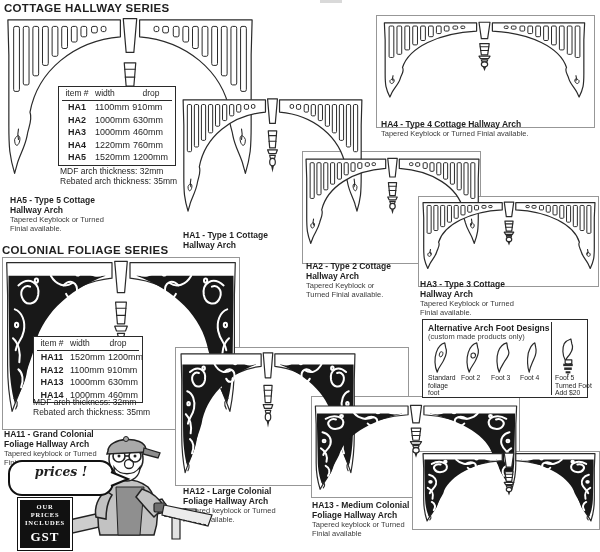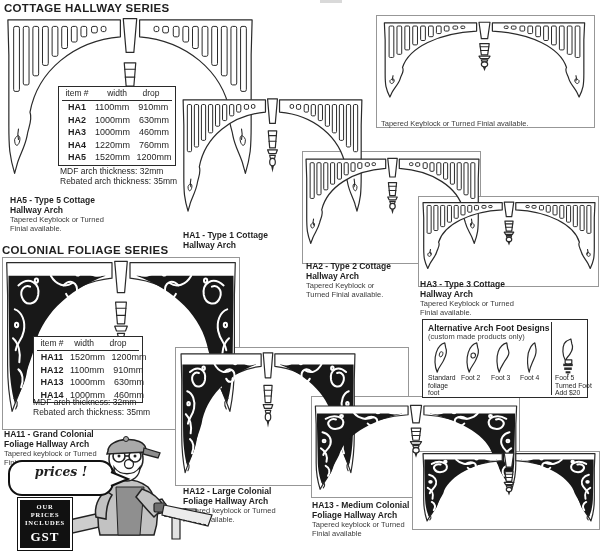--- a/index.html
+++ b/index.html
@@ -11,24 +11,24 @@
   .arch{position:absolute;z-index:2;overflow:visible}
   .ln{fill:#fff;stroke:#2a2a2a;stroke-width:1.2;vector-effect:non-scaling-stroke;stroke-linejoin:round}
   .cut{fill:#fff;stroke:#2a2a2a;stroke-width:1;vector-effect:non-scaling-stroke}
   .blk{fill:#181818;stroke:none}
   .dk{fill:#2a2a2a;stroke:none}
   .wsw{fill:none;stroke:#fff;stroke-width:2;vector-effect:non-scaling-stroke;stroke-linecap:round}
   .ksw{fill:none;stroke:#2a2a2a;stroke-width:1.1;vector-effect:non-scaling-stroke;stroke-linecap:round}
   .spec-table{position:absolute;z-index:3;background:#fff;border:1.5px solid #2a2a2a;padding:0 3px 1px 3px}
   .tr{display:grid;grid-template-columns:30px 1fr 42px;column-gap:3px;font-size:9px;line-height:12.5px}
   .tr .c0{text-align:center;font-weight:bold}
-  .tr .c1,.tr .c2{text-align:center}
+  .tr .c1,.tr .c2{text-align:left}
   .tr.th{border-bottom:1.2px solid #2a2a2a;line-height:13px;font-size:8.5px}
   .tr.th .c0{font-weight:normal}
-  .tr.th .c1{text-align:right}
+  .tr.th .c1{text-align:left}
   .tr.th .c2{text-align:center}
   .note{position:absolute;z-index:3;font-size:8.5px;line-height:10px;white-space:nowrap}
   .lbl{position:absolute;z-index:3;white-space:nowrap}
   .lb{font-size:8.5px;font-weight:bold;line-height:10px}
   .ls{font-size:7.5px;line-height:9px;color:#3c3c3c}
   .footbox{position:absolute;z-index:3;border:1.5px solid #2a2a2a;background:#fff}
   .fb-title{position:absolute;left:5px;top:3px;font-size:8.5px;font-weight:bold;white-space:nowrap}
   .fb-sub{position:absolute;left:5px;top:12px;font-size:7.5px;color:#3c3c3c;white-space:nowrap}
   .fb-label{position:absolute;font-size:6.8px;line-height:7.6px;white-space:nowrap}
   .fb-divider{position:absolute;top:2px;bottom:2px;width:1px;background:#2a2a2a}
@@ -222,20 +222,21 @@
     <div class="lb">HA5 - Type 5 Cottage</div>
     <div class="lb">Hallway Arch</div>
     <div class="ls">Tapered Keyblock or Turned</div>
     <div class="ls">Finial available.</div>
   </div>
   <div class="lbl" style="left:183px;top:230px">
     <div class="lb">HA1 - Type 1 Cottage</div>
     <div class="lb">Hallway Arch</div>
   </div>
   <div class="lbl" style="left:381px;top:119px">
+    <div class="lb">HA4 - Type 4 Cottage Hallway Arch</div>
     <div class="ls">Tapered Keyblock or Turned Finial available.</div>
   </div>
   <div class="lbl" style="left:306px;top:261px">
     <div class="lb">HA2 - Type 2 Cottage</div>
     <div class="lb">Hallway Arch</div>
     <div class="ls">Tapered Keyblock or</div>
     <div class="ls">Turned Finial available.</div>
   </div>
   <div class="lbl" style="left:420px;top:279px">
     <div class="lb">HA3 - Type 3 Cottage</div>

